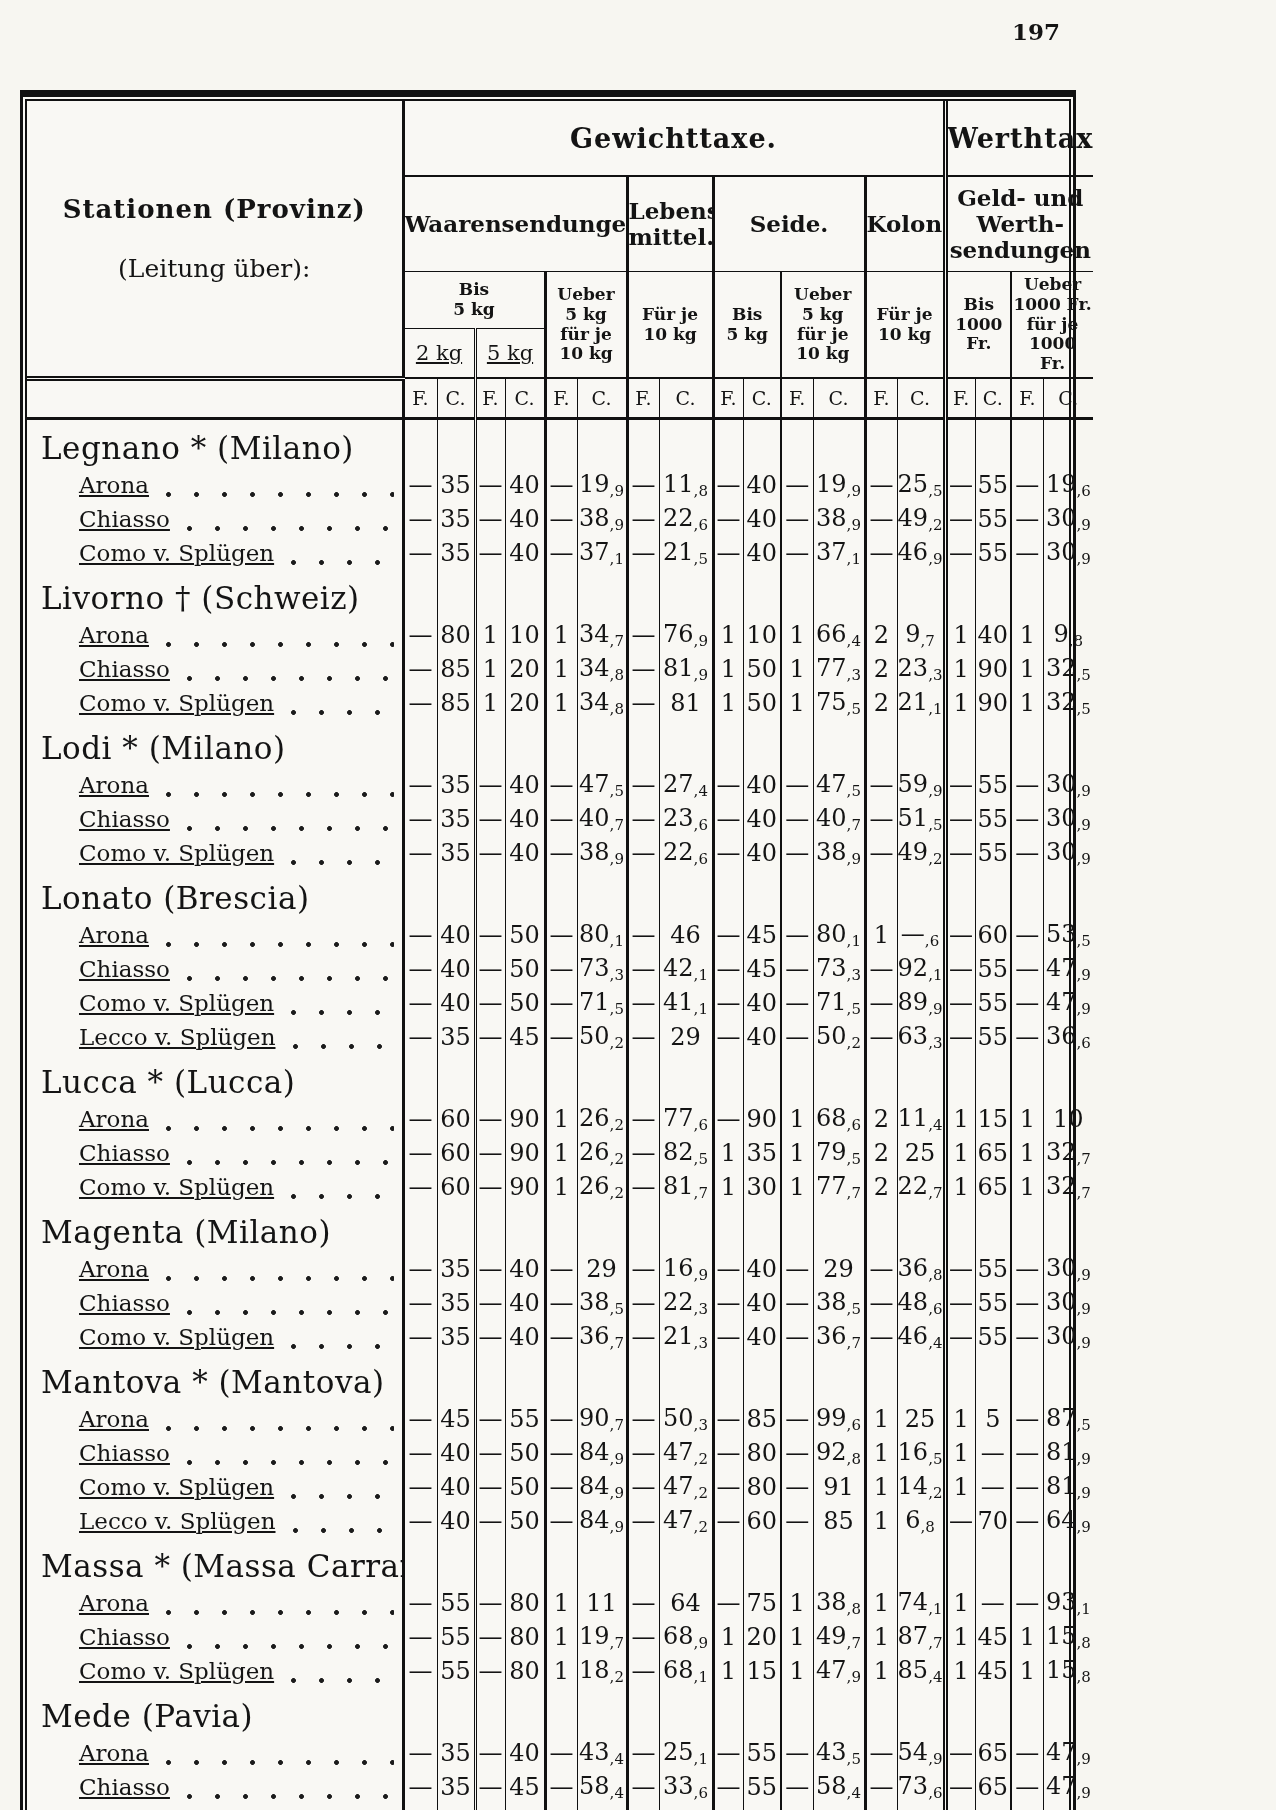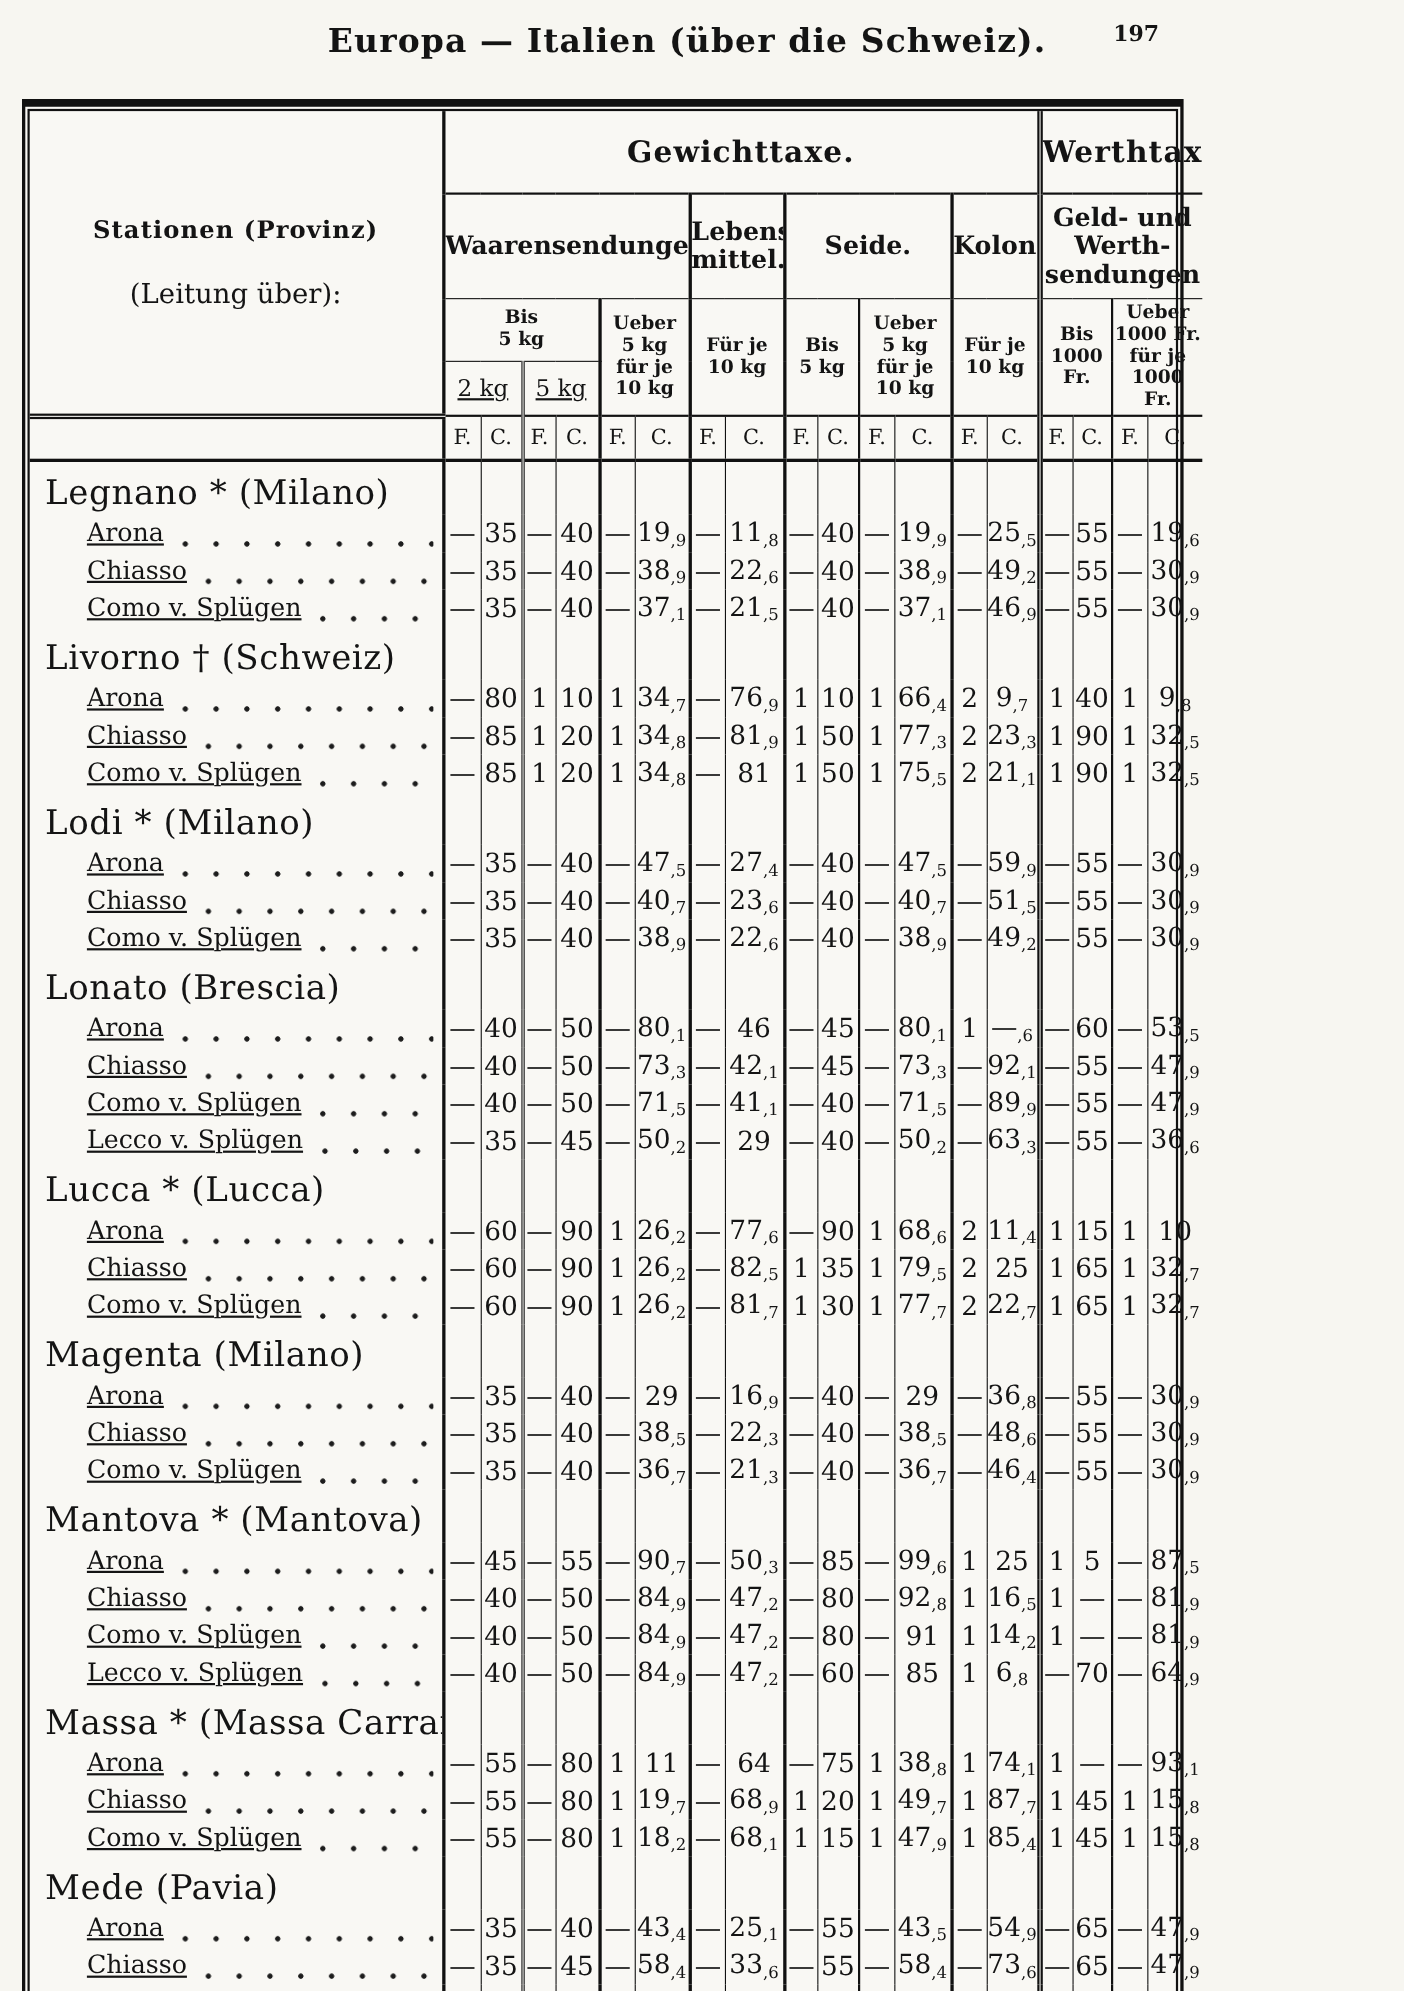--- a/index.html
+++ b/index.html
@@ -6,42 +6,42 @@
   body{
     width:1276px;height:1810px;overflow:hidden;
     background:#f7f6f1;color:#141414;
     font-family:"DejaVu Serif","Liberation Serif",serif;
   }
   .page-head{position:relative;height:90px;}
   .head-title{
     position:absolute;left:298px;top:20px;
     font-size:30px;font-weight:bold;letter-spacing:1px;white-space:nowrap;
   }
-  .page-num{position:absolute;left:1012px;top:18px;font-size:20px;font-weight:bold;}
+  .page-num{position:absolute;left:1012px;top:18px;font-size:23px;font-weight:bold;}
 
   .frame{
     margin-left:20px;width:1056px;box-sizing:border-box;
     border:3px solid #111;border-top-width:7px;padding:2px;
     background:#f9f8f4;
   }
   .frame-inner{border:2px solid #111;}
 
   table{border-collapse:collapse;width:100%;table-layout:fixed;}
   th,td{padding:0;font-weight:normal;overflow:hidden;}
 
   
   .b-thin {border-left:1px solid #111;}
   .b-med  {border-left:2px solid #111;}
   .b-thick{border-left:3px solid #111;}
   .b-dbl  {border-left:3px double #111;}
   .b-xthick{border-left:5px double #111;}
 
   
   .h-station{vertical-align:middle;text-align:center;border-bottom:5px double #111;}
-  .st-line1{font-size:22px;font-weight:bold;letter-spacing:1px;margin-bottom:30px;text-align:center;}
+  .st-line1{font-size:26px;font-weight:bold;letter-spacing:1px;margin-bottom:30px;text-align:center;}
   .st-line2{font-size:25px;}
   .h-top{
     font-size:27px;font-weight:bold;letter-spacing:1px;text-align:center;
     vertical-align:middle;height:74px;border-bottom:2px solid #111;
   }
   .h-cat{
     font-size:23px;font-weight:bold;text-align:center;vertical-align:middle;
     height:94px;border-bottom:1px solid #111;white-space:pre-line;line-height:1.12;
   }
   .h-sub{
@@ -68,21 +68,20 @@
     background-image:radial-gradient(circle at 3.5px 3.5px,#1c1c1c 2.1px,rgba(0,0,0,0) 2.7px);
     background-size:28px 7px;background-repeat:repeat-x;background-position:left center;
   }
   .v{font-size:24px;text-align:center;vertical-align:middle;white-space:nowrap;}
   .frac{font-size:15px;vertical-align:-4px;}
 </style>
 </head>
 <body>
 
 <div class="page-head">
-  <div class="head-title">Europa — Italien (über die Schweiz).</div>
   <div class="page-num">197</div>
 </div>
 
 <div class="frame">
  <div class="frame-inner">
   <table>
     <colgroup>
       <col style="width:376px">
       <col style="width:34px">
           <col style="width:38px">

